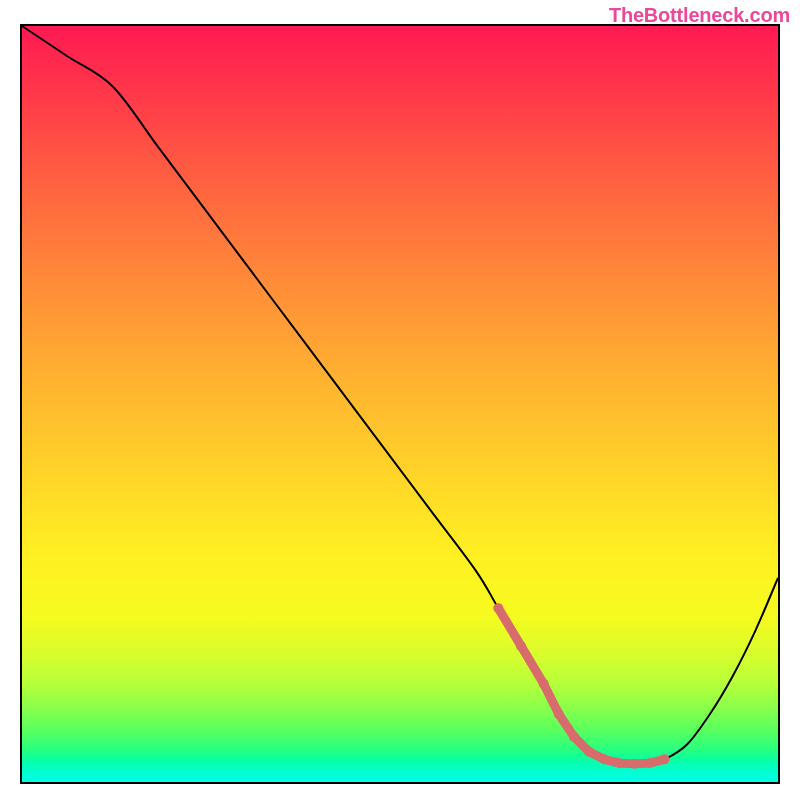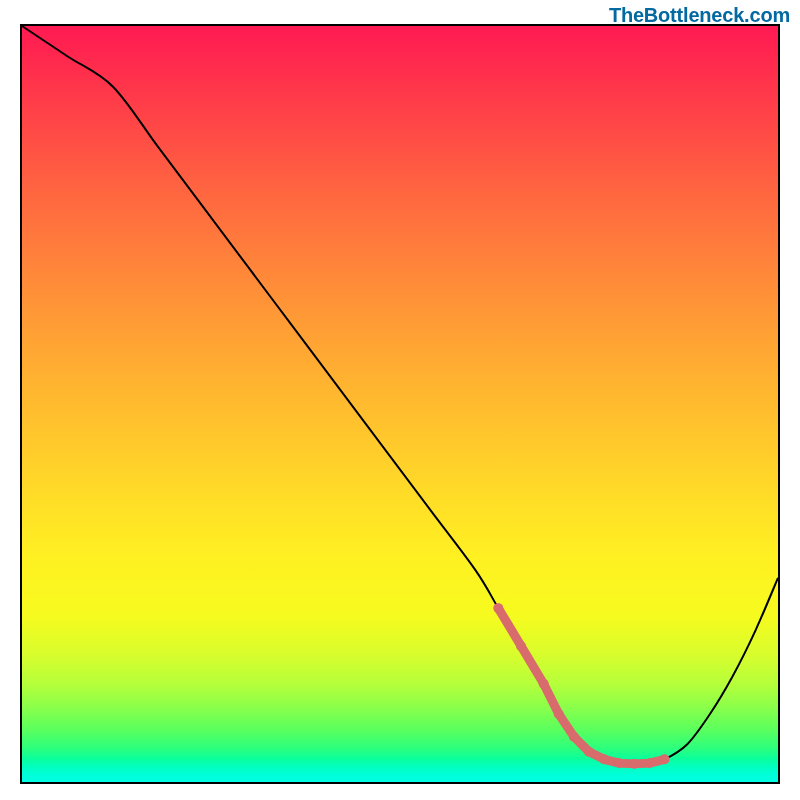--- a/index.html
+++ b/index.html
@@ -5,21 +5,21 @@
   * { margin: 0; padding: 0; box-sizing: border-box; }
   html, body { width: 800px; height: 800px; overflow: hidden; background: #fff; }
   .wrap { position: relative; width: 800px; height: 800px; }
   .attribution {
     position: absolute;
     top: 4px;
     right: 10px;
     font-family: Arial, Helvetica, sans-serif;
     font-size: 20px;
     font-weight: bold;
-    color: #0369a1;
+    color: #ec4899;
     letter-spacing: -0.2px;
   }
   .plot {
     position: absolute;
     left: 20px;
     top: 24px;
     width: 760px;
     height: 760px;
     border: 2px solid #000;     
     background: #fff;

